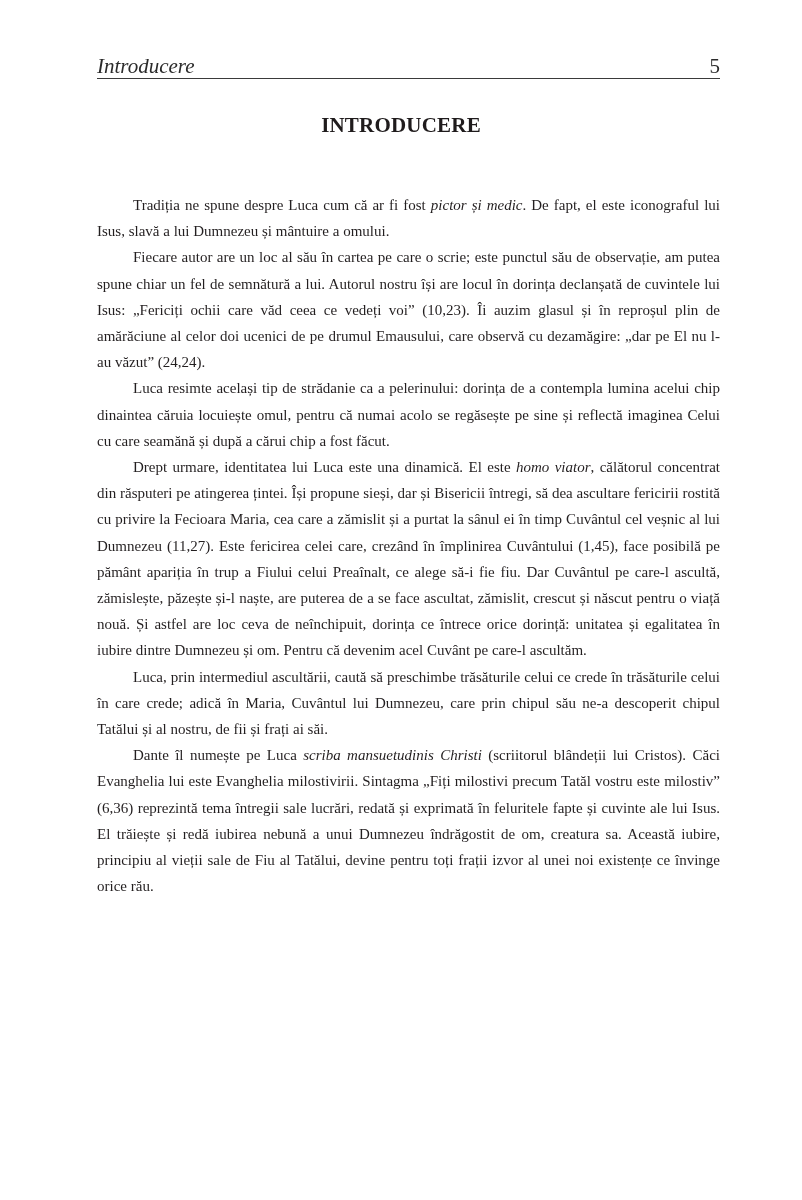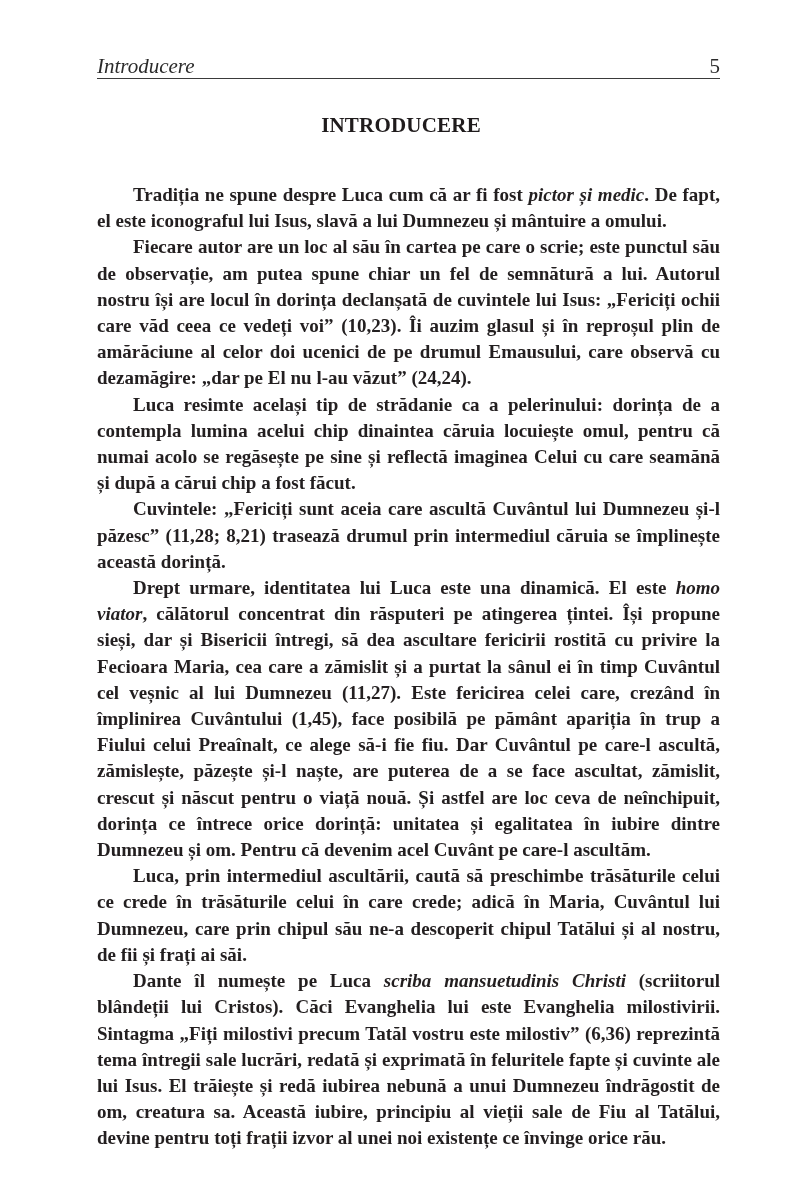--- a/index.html
+++ b/index.html
@@ -45,26 +45,25 @@
     text-align: center;
     font-weight: bold;
     font-size: 21px;
     letter-spacing: 0.2px;
     color: #1f1b1c;
   }
   .body-text {
     position: absolute;
     left: 97px;
     width: 623px;
-    top: 182px;
-    font-size: 19px;
+    top: 192px;
+    font-size: 15px;
     line-height: 26.2px;
     text-align: justify;
     hyphens: none;
-    font-weight: bold;
   }
   .body-text p {
     margin: 0;
     text-indent: 36px;
   }
   .body-text em {
     font-style: italic;
   }
 </style>
 </head>
@@ -74,17 +73,16 @@
   <span class="title">Introducere</span>
   <span class="page-no">5</span>
 </div>
 
 <div class="chapter-title">INTRODUCERE</div>
 
 <div class="body-text">
   <p><span>Tradiția ne spune despre Luca cum că ar fi fost </span><em>pictor și medic</em><span>. De fapt, el este iconograful lui Isus, slavă a lui Dumnezeu și mântuire a omului.</span></p>
   <p><span>Fiecare autor are un loc al său în cartea pe care o scrie; este punctul său de observație, am putea spune chiar un fel de semnătură a lui. Autorul nostru își are locul în dorința declanșată de cuvintele lui Isus: „Fericiți ochii care văd ceea ce vedeți voi” (10,23). Îi auzim glasul și în reproșul plin de amărăciune al celor doi ucenici de pe drumul Emausului, care observă cu dezamăgire: „dar pe El nu l-au văzut” (24,24).</span></p>
   <p><span>Luca resimte același tip de strădanie ca a pelerinului: dorința de a contempla lumina acelui chip dinaintea căruia locuiește omul, pentru că numai acolo se regăsește pe sine și reflectă imaginea Celui cu care seamănă și după a cărui chip a fost făcut.</span></p>
-  <p><span>Cuvintele: „Fericiți sunt aceia care ascultă Cuvântul lui Dumnezeu și-l păzesc” (11,28; 8,21) trasează drumul prin intermediul căruia se împlinește această dorință.</span></p>
   <p><span>Drept urmare, identitatea lui Luca este una dinamică. El este </span><em>homo viator</em><span>, călătorul concentrat din răsputeri pe atingerea țintei. Își propune sieși, dar și Bisericii întregi, să dea ascultare fericirii rostită cu privire la Fecioara Maria, cea care a zămislit și a purtat la sânul ei în timp Cuvântul cel veșnic al lui Dumnezeu (11,27). Este fericirea celei care, crezând în împlinirea Cuvântului (1,45), face posibilă pe pământ apariția în trup a Fiului celui Preaînalt, ce alege să-i fie fiu. Dar Cuvântul pe care-l ascultă, zămislește, păzește și-l naște, are puterea de a se face ascultat, zămislit, crescut și născut pentru o viață nouă. Și astfel are loc ceva de neînchipuit, dorința ce întrece orice dorință: unitatea și egalitatea în iubire dintre Dumnezeu și om. Pentru că devenim acel Cuvânt pe care-l ascultăm.</span></p>
   <p><span>Luca, prin intermediul ascultării, caută să preschimbe trăsăturile celui ce crede în trăsăturile celui în care crede; adică în Maria, Cuvântul lui Dumnezeu, care prin chipul său ne-a descoperit chipul Tatălui și al nostru, de fii și frați ai săi.</span></p>
   <p><span>Dante îl numește pe Luca </span><em>scriba mansuetudinis Christi</em><span> (scriitorul blândeții lui Cristos). Căci Evanghelia lui este Evanghelia milostivirii. Sintagma „Fiți milostivi precum Tatăl vostru este milostiv” (6,36) reprezintă tema întregii sale lucrări, redată și exprimată în feluritele fapte și cuvinte ale lui Isus. El trăiește și redă iubirea nebună a unui Dumnezeu îndrăgostit de om, creatura sa. Această iubire, principiu al vieții sale de Fiu al Tatălui, devine pentru toți frații izvor al unei noi existențe ce învinge orice rău.</span></p>
 </div>
 
 </body></html>

